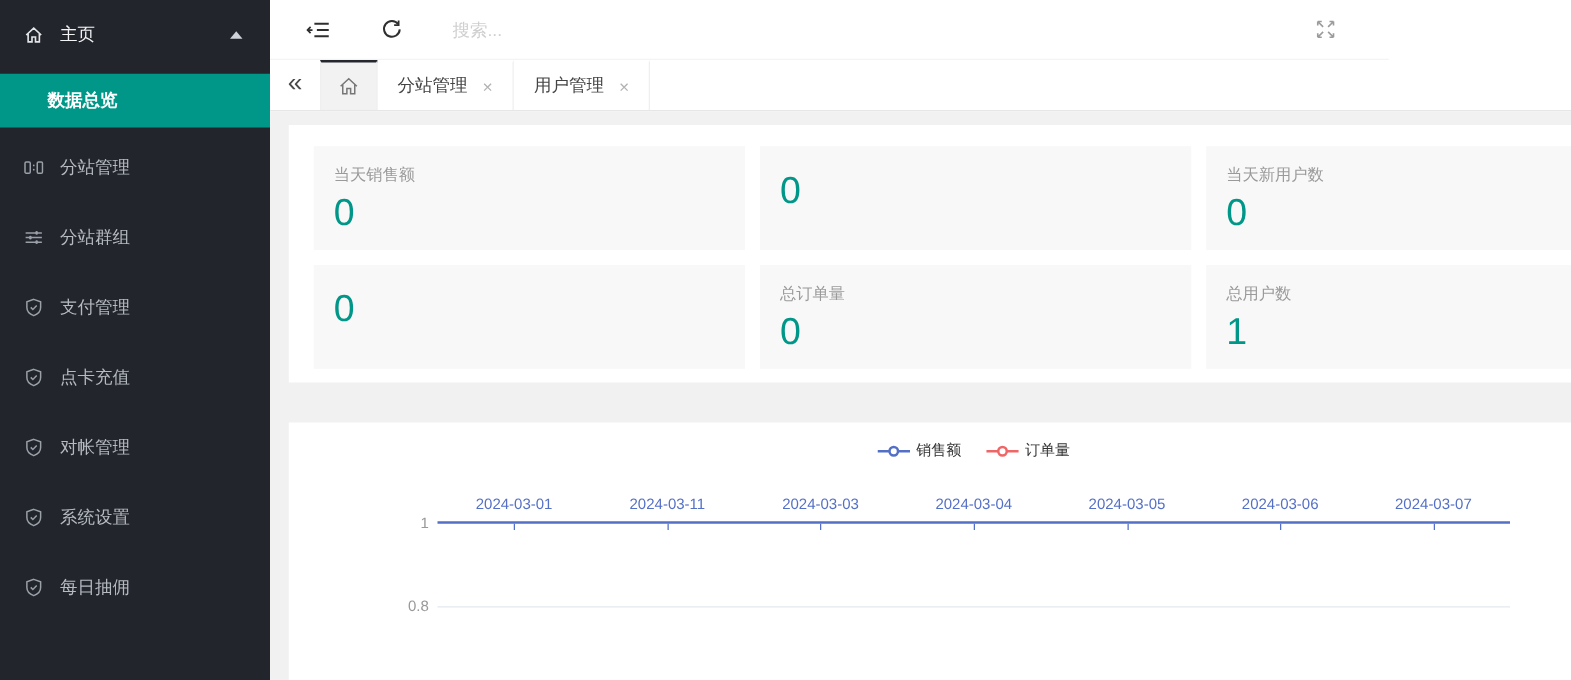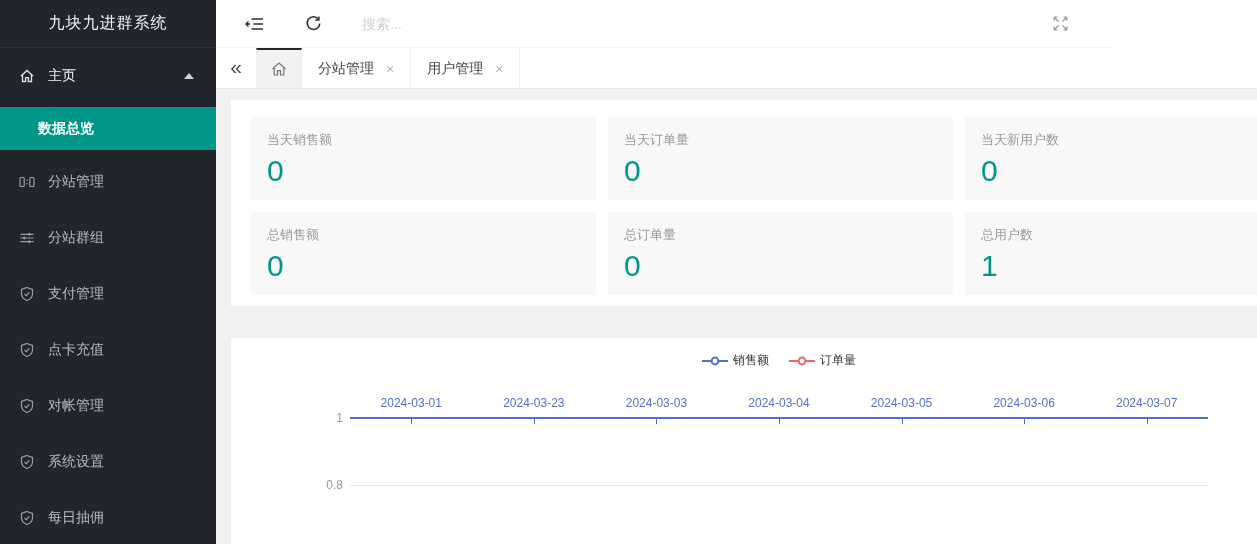--- a/index.html
+++ b/index.html
@@ -77,21 +77,20 @@
     background:var(--axis-blue,#5470c6); }
   .xtick { position:absolute; top:81px; width:1px; height:5px;
     background:var(--axis-blue,#5470c6); }
   .gridline { position:absolute; left:0; top:147px; width:100%; height:1px;
     background:#e4e7ed; }
 </style>
 </head>
 <body>
 
 <div class="sidebar">
-  <div class="logo">九块九进群系统</div>
 
   <div class="menu-item parent">
     <span class="mi-icon">
       <svg width="16" height="16" viewBox="0 0 16 16" fill="none" stroke="currentColor" stroke-width="1.3">
         <path d="M2 8 L8 2.5 L14 8 M3.5 7 V13.5 H6.6 V9.6 H9.4 V13.5 H12.5 V7"></path>
       </svg>
     </span>
     <span>主页</span>
     <span class="arrow-up"></span>
   </div>
@@ -216,29 +215,27 @@
 
 <div class="main">
 
   <div class="panel cards-panel">
     <div class="cards-grid">
       <div class="stat-card">
         <div class="stat-label">当天销售额</div>
         <div class="stat-value">0</div>
       </div>
       <div class="stat-card">
-        <div class="stat-label">当天订单量</div>
         <div class="stat-value">0</div>
       </div>
       <div class="stat-card">
         <div class="stat-label">当天新用户数</div>
         <div class="stat-value">0</div>
       </div>
       <div class="stat-card">
-        <div class="stat-label">总销售额</div>
         <div class="stat-value">0</div>
       </div>
       <div class="stat-card">
         <div class="stat-label">总订单量</div>
         <div class="stat-value">0</div>
       </div>
       <div class="stat-card">
         <div class="stat-label">总用户数</div>
         <div class="stat-value">1</div>
       </div>
@@ -265,21 +262,21 @@
         </span>
         <span>订单量</span>
       </div>
     </div>
 
     <div class="ylabel" style="top:73px;">1</div>
     <div class="ylabel" style="top:140px;">0.8</div>
 
     <div class="plot">
       <span class="xlabel" style="left:7.143%">2024-03-01</span>
-      <span class="xlabel" style="left:21.429%">2024-03-23</span>
+      <span class="xlabel" style="left:21.429%">2024-03-11</span>
       <span class="xlabel" style="left:35.714%">2024-03-03</span>
       <span class="xlabel" style="left:50%">2024-03-04</span>
       <span class="xlabel" style="left:64.286%">2024-03-05</span>
       <span class="xlabel" style="left:78.571%">2024-03-06</span>
       <span class="xlabel" style="left:92.857%">2024-03-07</span>
 
       <div class="axis-line"></div>
       <i class="xtick" style="left:7.143%"></i>
       <i class="xtick" style="left:21.429%"></i>
       <i class="xtick" style="left:35.714%"></i>

